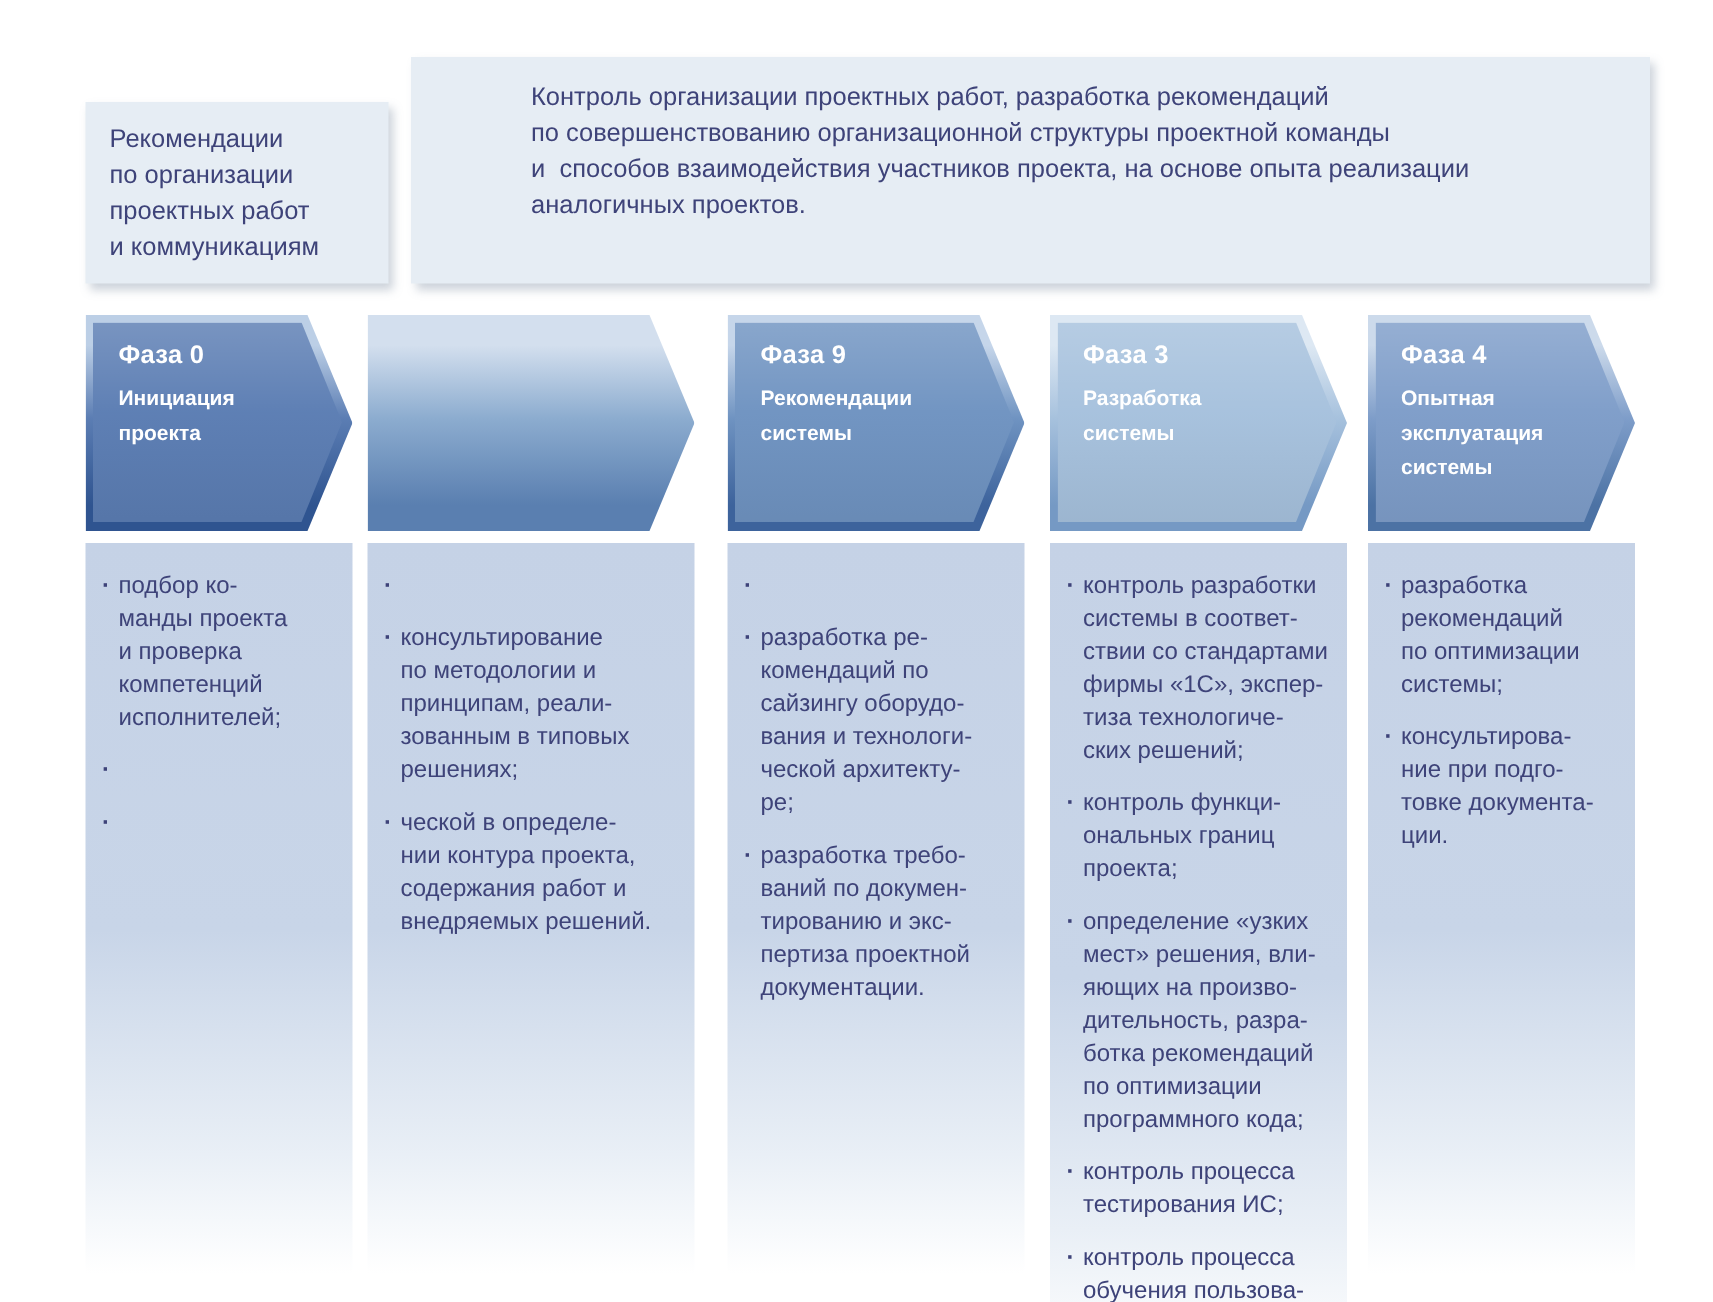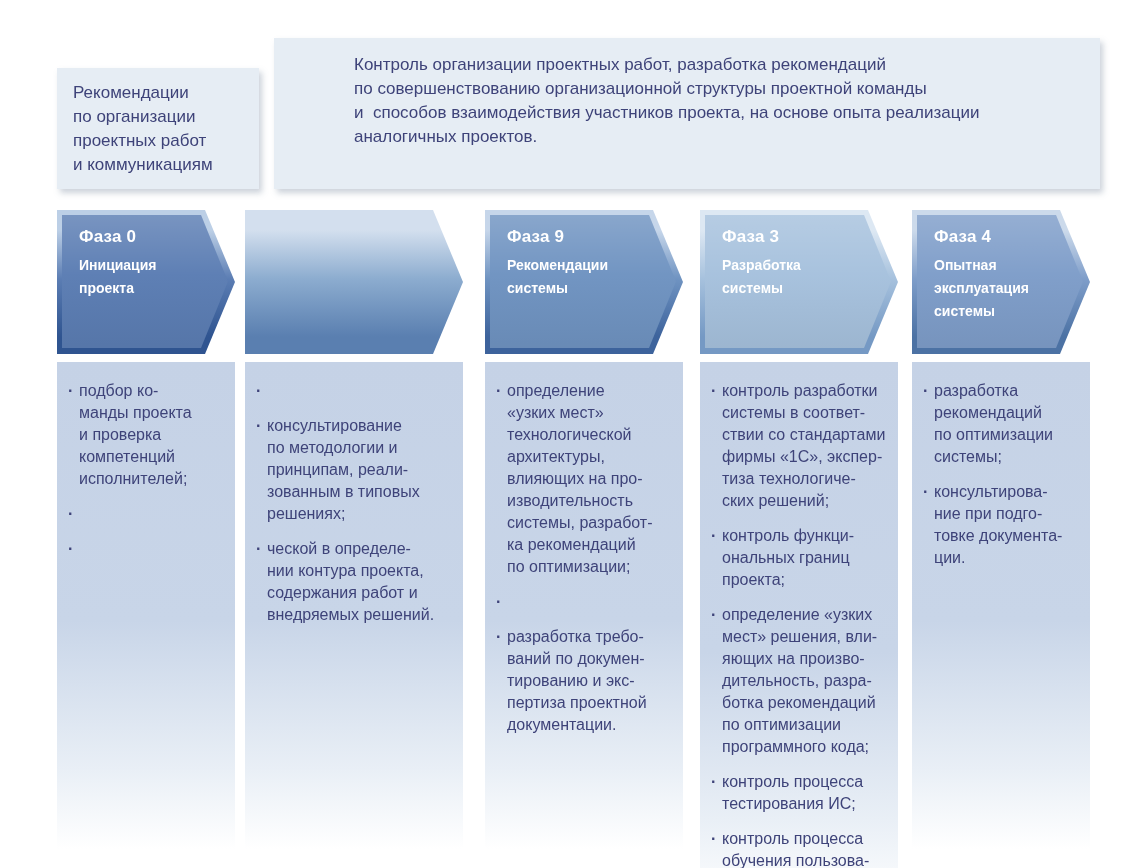--- a/index.html
+++ b/index.html
@@ -127,32 +127,29 @@
         <div class="arrow-bevel"></div>
         <div class="arrow-face">
           <div class="phase-title">Фаза 9</div>
           <div class="phase-name">Рекомендации
 системы</div>
         </div>
       </div>
       <div class="panel">
         <div class="bullet">
           <span class="dot">·</span>
-          <span class="bullet-text">определение
-«узких мест»
-технологической
-архитектуры,
-влияющих на про-
-изводительность
-системы, разработ-
-ка рекомендаций
-по оптимизации;</span>
-        </div>
-        <div class="bullet">
-          <span class="dot">·</span>
+        </div>
+        <div class="bullet">
+          <span class="dot">·</span>
+          <span class="bullet-text">разработка ре-
+комендаций по
+сайзингу оборудо-
+вания и технологи-
+ческой архитекту-
+ре;</span>
         </div>
         <div class="bullet">
           <span class="dot">·</span>
           <span class="bullet-text">разработка требо-
 ваний по докумен-
 тированию и экс-
 пертиза проектной
 документации.</span>
         </div>
       </div>

